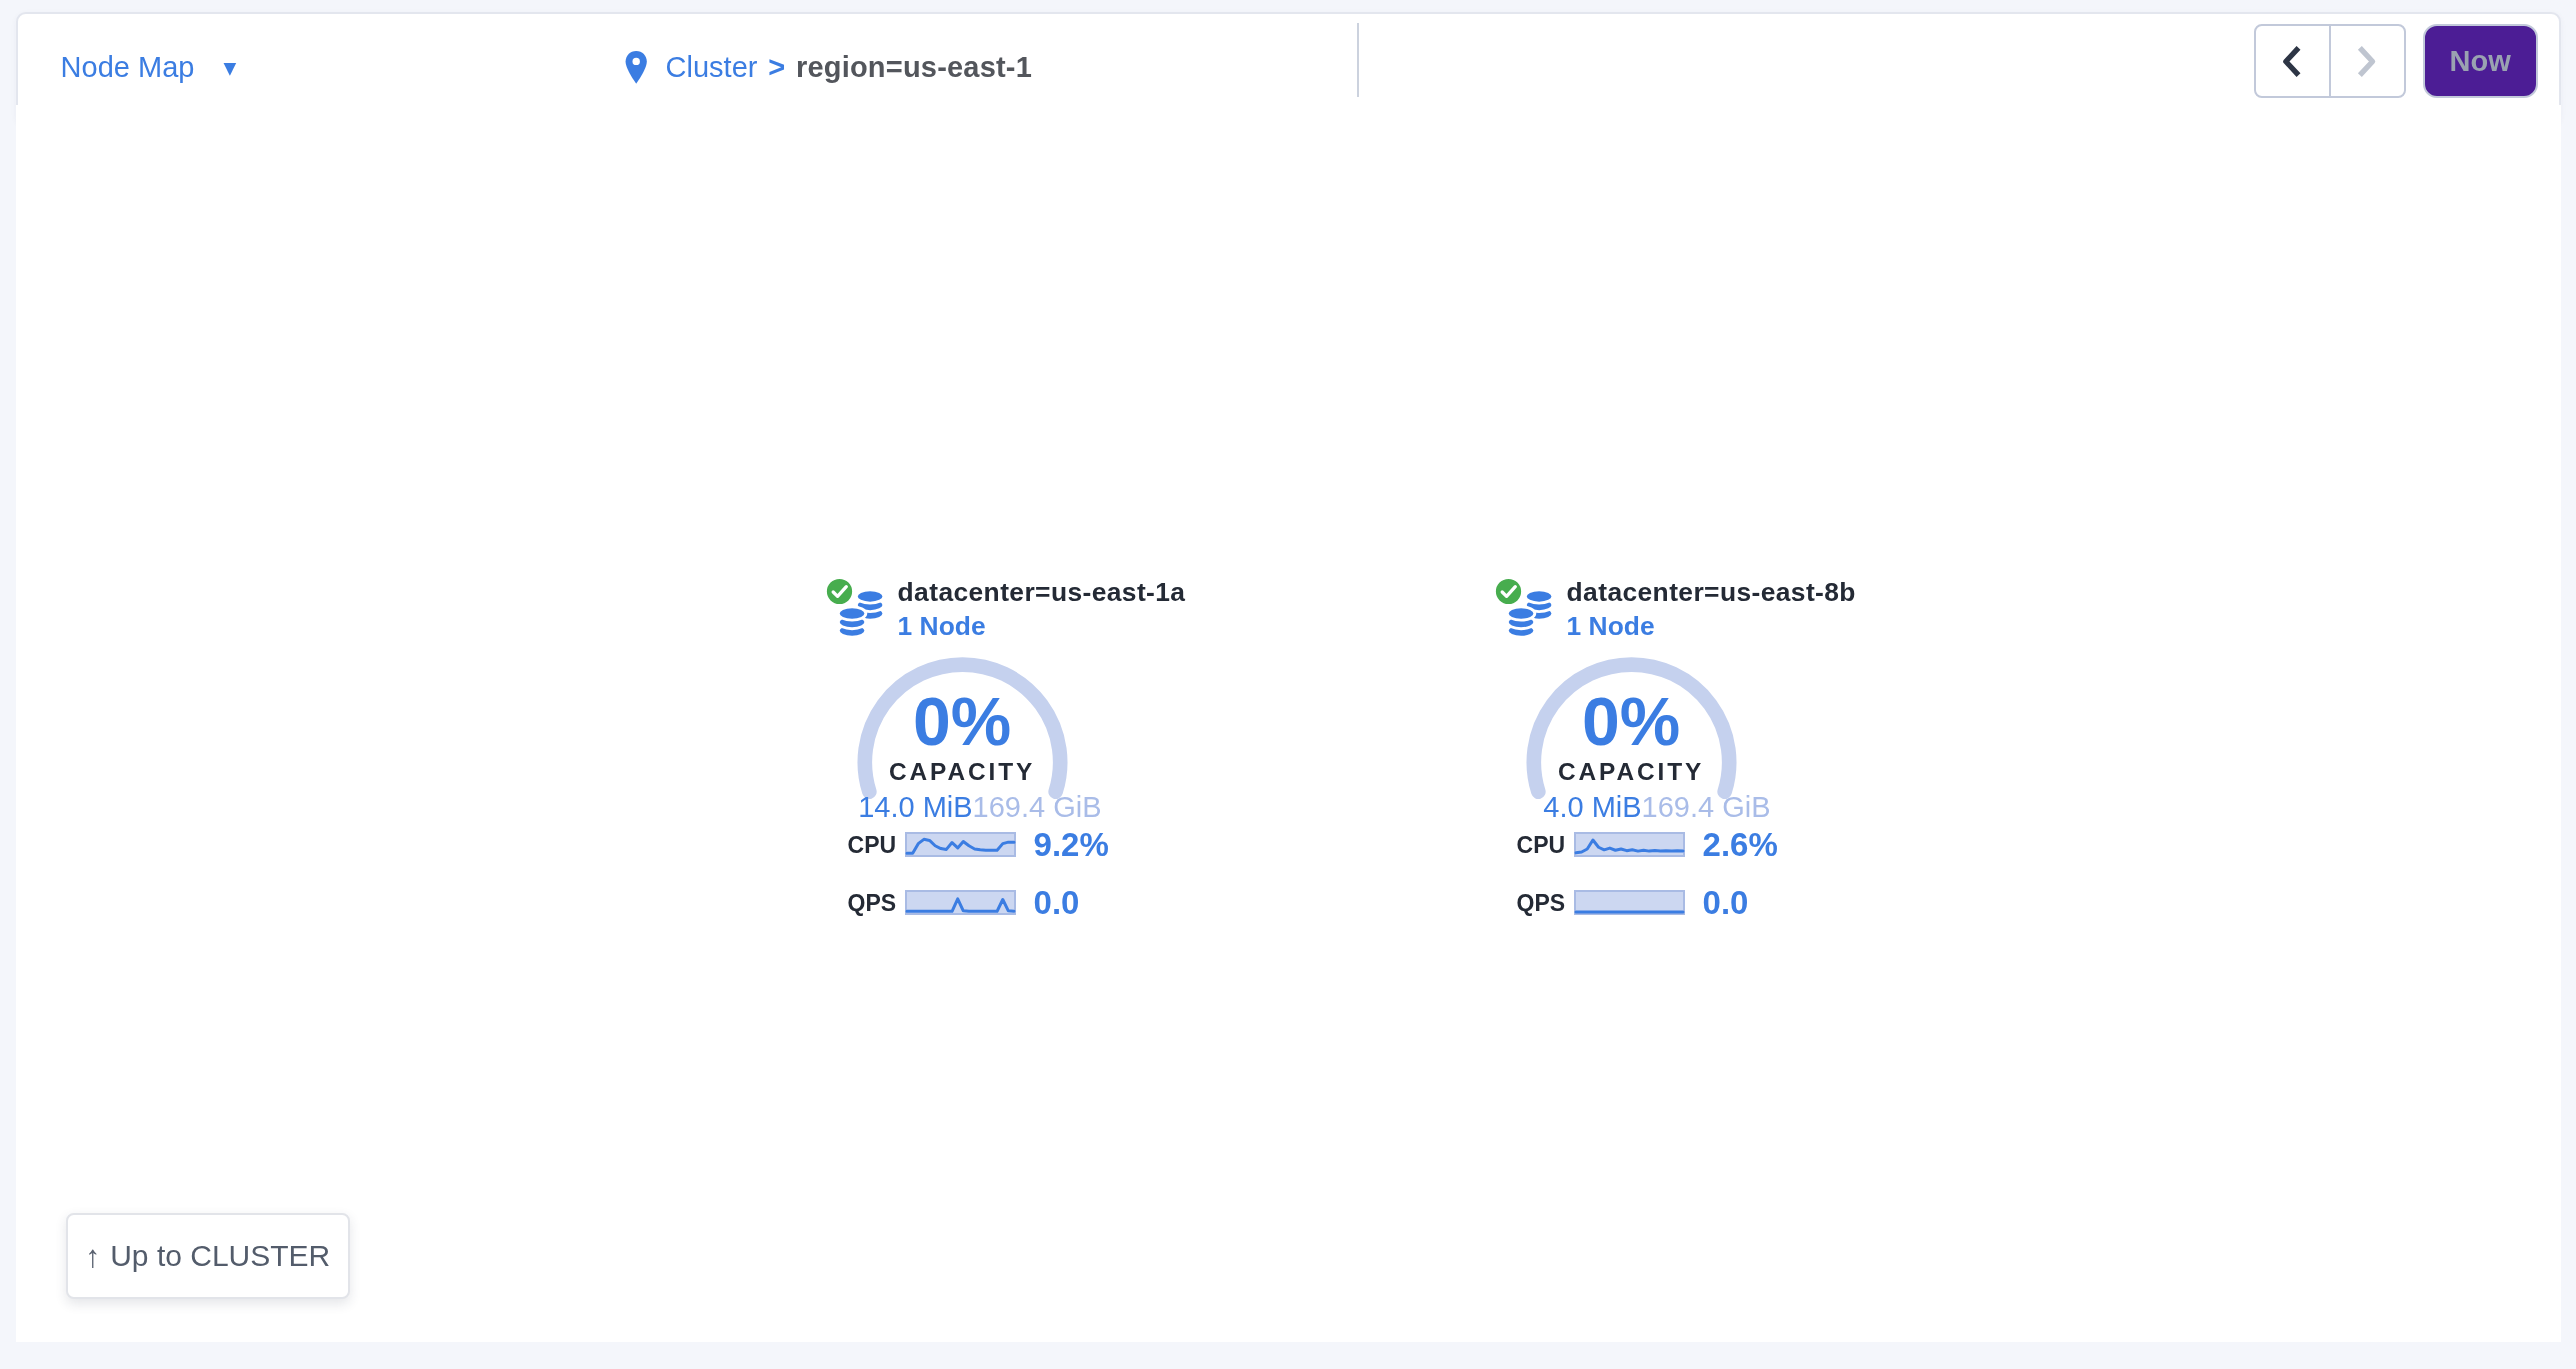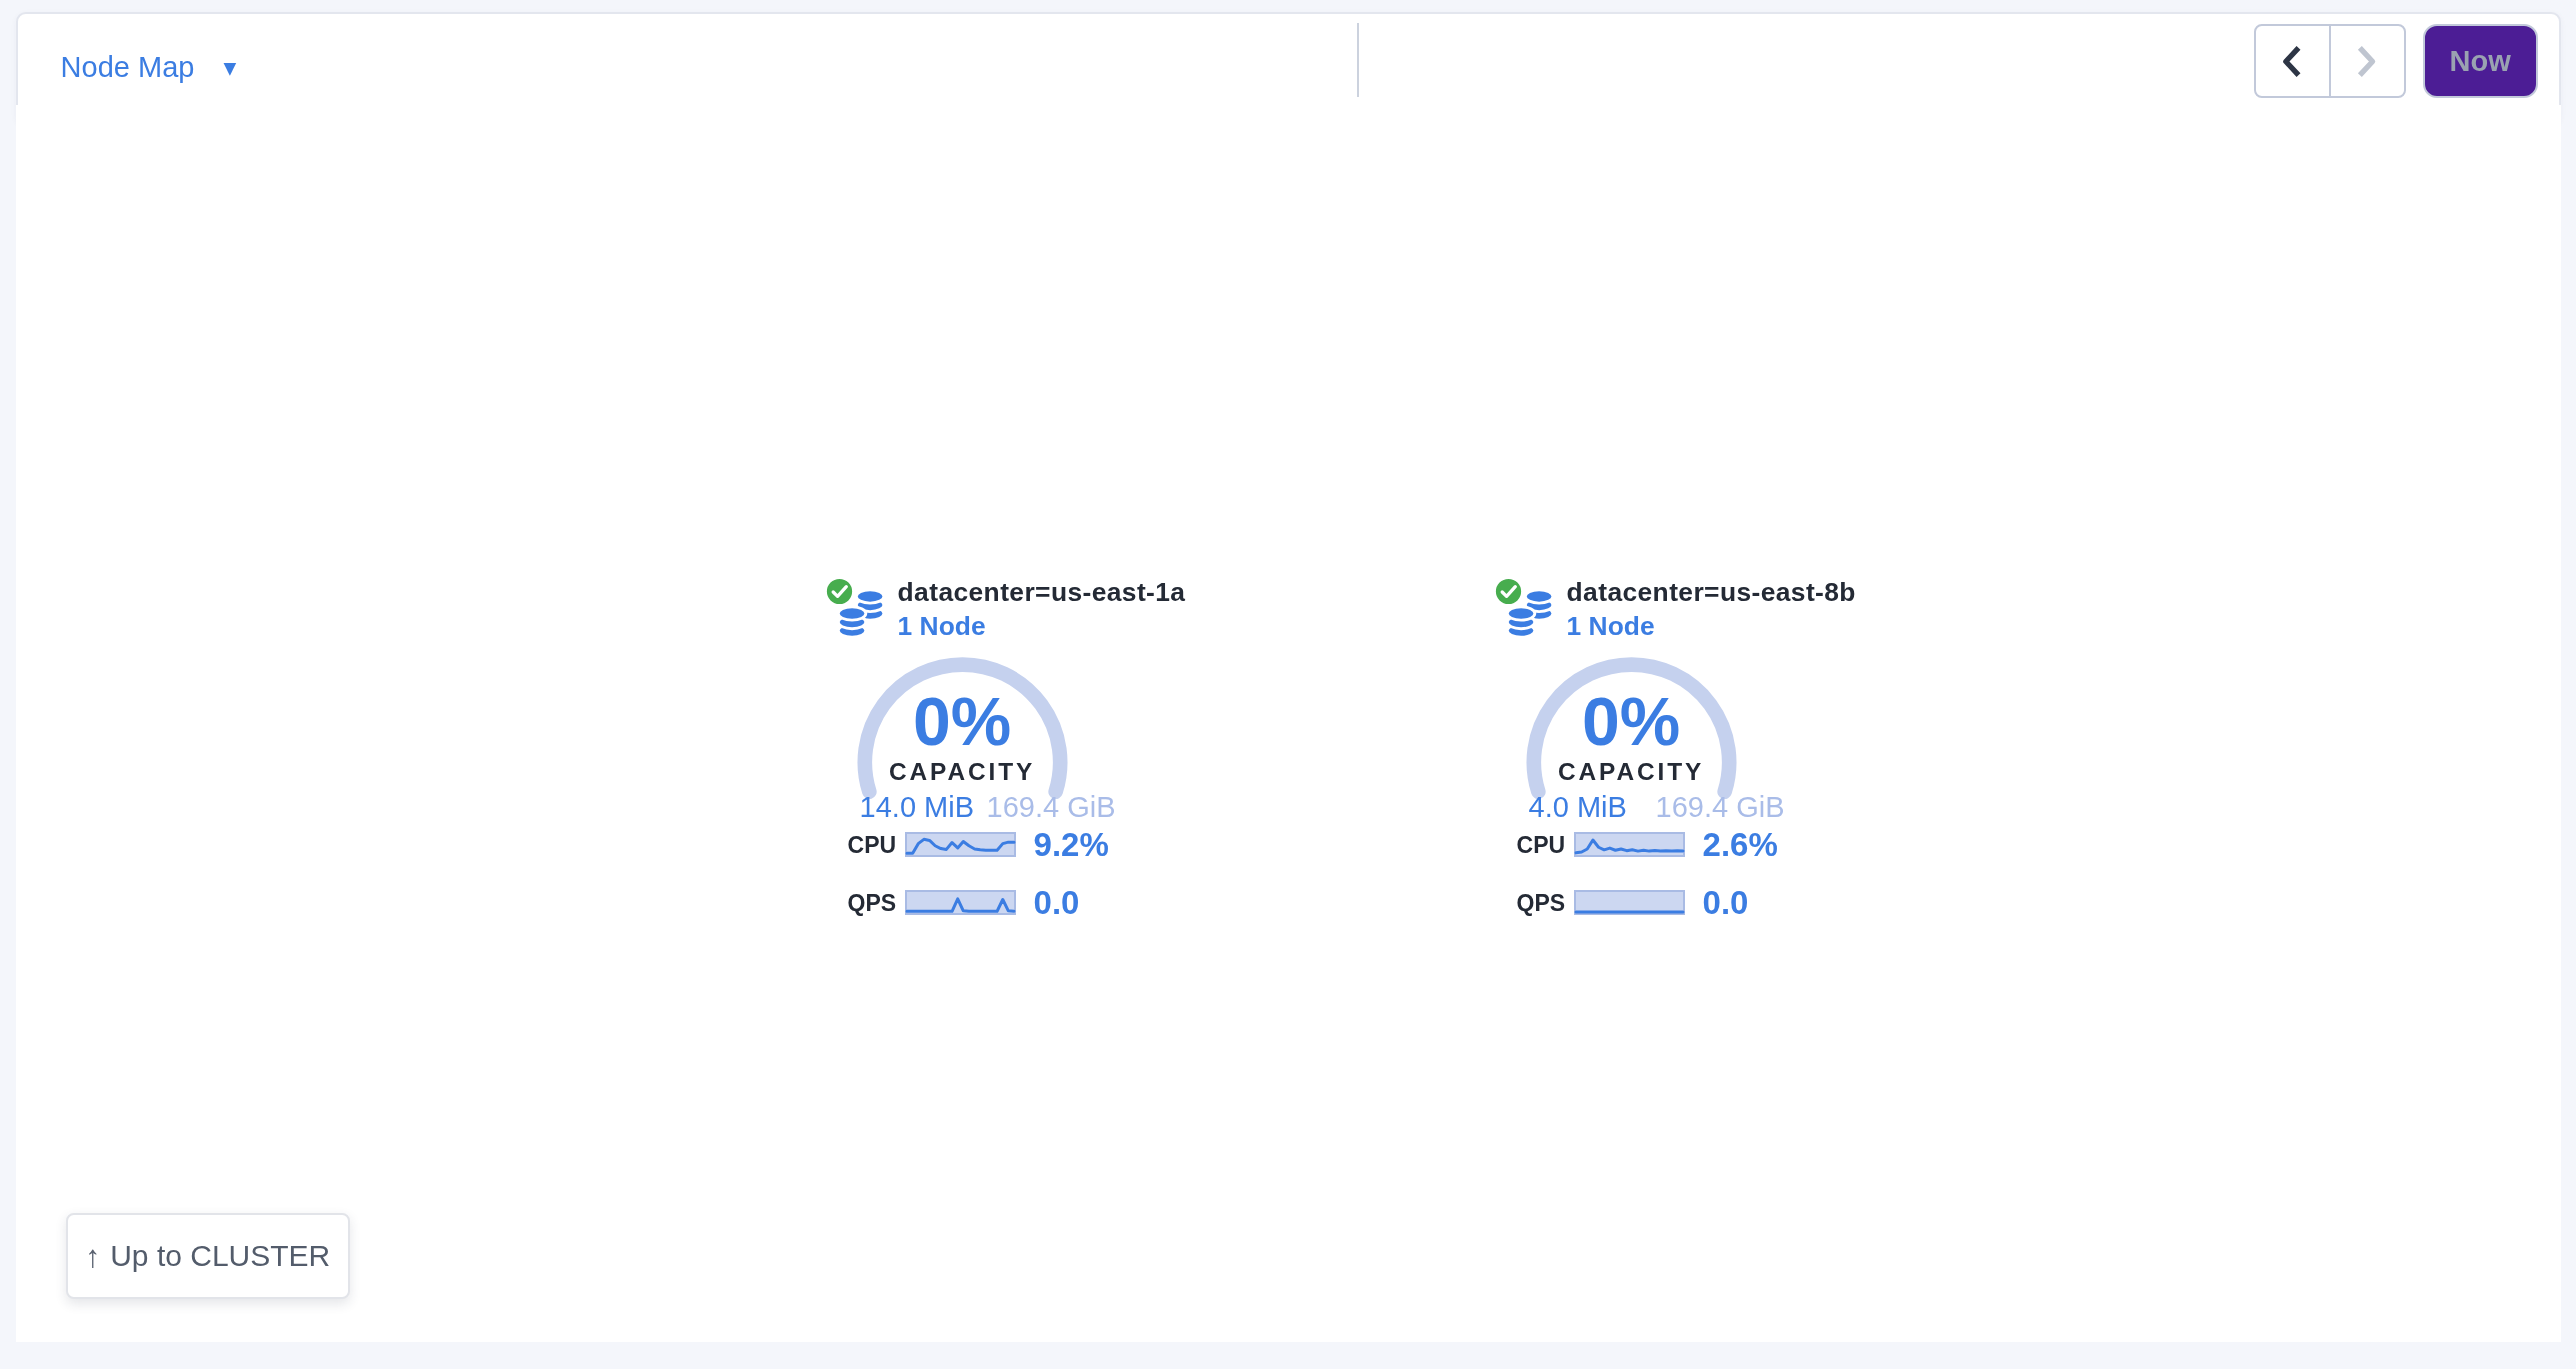--- a/index.html
+++ b/index.html
@@ -81,21 +81,21 @@
   .dc-badge{position:absolute;left:40px;top:2.9px;width:33px;height:33px;z-index:2;}
   .dc-icon{position:absolute;left:51px;top:12.7px;width:57px;height:57px;z-index:1;}
   .dc-title{position:absolute;left:115px;top:4.9px;font-size:26.4px;font-weight:700;color:var(--navy);letter-spacing:0.4px;white-space:nowrap;}
   .dc-subtitle{position:absolute;left:115px;top:39px;font-size:26.4px;font-weight:700;color:var(--accent-blue);}
   .gauge{position:absolute;left:74px;top:85px;width:211px;height:149px;}
   .gauge svg.arc{position:absolute;left:0;top:0;width:211px;height:149px;overflow:visible;}
   .gauge-pct{position:absolute;left:0;top:30px;width:100%;text-align:center;
     font-size:68px;font-weight:700;color:var(--accent-blue);line-height:1;}
   .gauge-cap{position:absolute;left:0;top:101px;width:100%;text-align:center;
     font-size:24.4px;font-weight:700;color:var(--navy);letter-spacing:2.9px;}
-  .cap-row{position:absolute;left:63px;top:219px;width:256px;display:flex;justify-content:space-between;align-items:baseline;margin-left:14px;}
+  .cap-row{position:absolute;left:63px;top:219px;width:256px;display:flex;justify-content:flex-end;align-items:baseline;}
   .cap-used{font-size:29px;color:var(--accent-blue);}
   .cap-total{font-size:29px;color:var(--capacity-total);}
   .metric-row{position:absolute;left:0;width:352px;height:25.4px;}
   .metric-row.m0{top:260px;}
   .metric-row.m1{top:278px;margin-top:40px;}
   .metric-label{position:absolute;left:65px;top:50%;transform:translateY(-50%);
     font-size:23px;font-weight:700;color:var(--navy);}
   .metric-spark{position:absolute;left:122px;top:0;width:111px;height:25.4px;
     background:var(--spark-bg);border:2px solid var(--spark-border);}
   .metric-spark svg{display:block;width:100%;height:100%;overflow:visible;}
@@ -115,20 +115,29 @@
 </head>
 <body>
 
 <header class="topbar">
 
   <button class="view-selector">
     <span class="view-selector-label">Node Map</span>
     <span class="caret-down">▾</span>
   </button>
 
+  <nav class="breadcrumb">
+    <svg class="pin-icon" viewBox="0 0 24 32">
+      <path d="M12 1 C6.4 1 2.3 5.3 2.3 10.6 c0 7.2 9.7 20.2 9.7 20.2 s9.7-13 9.7-20.2 C21.7 5.3 17.6 1 12 1 z" fill="#3b7de2"></path>
+      <circle cx="12" cy="10.4" r="3.4" fill="#ffffff"></circle>
+    </svg>
+    <a class="bc-root">Cluster</a>
+    <span class="bc-sep">&gt;</span>
+    <span class="bc-current">region=us-east-1</span>
+  </nav>
 
   <div class="topbar-divider"></div>
 
 
   <div class="time-nav">
     <button class="time-nav-btn prev">
       <svg width="25.4" height="39" viewBox="0 0 26 40">
         <polyline points="20,6 7,20 20,34" fill="none" stroke="#2d3545" stroke-width="5.5" stroke-linejoin="round"></polyline>
       </svg>
     </button>

